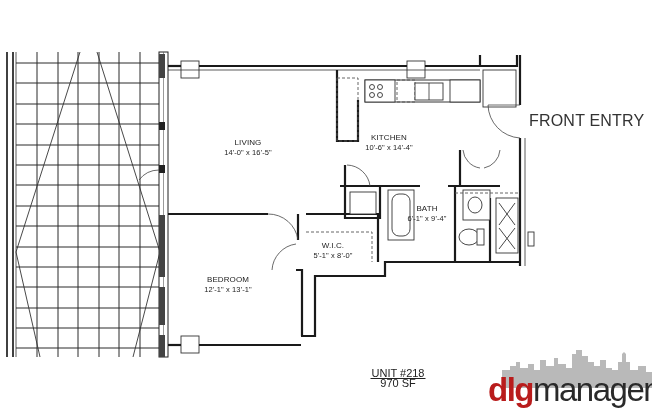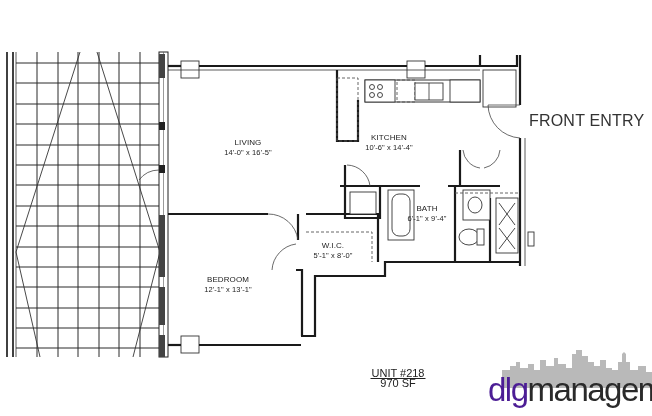--- a/index.html
+++ b/index.html
@@ -11,21 +11,21 @@
   .door { fill: none; stroke: #444; stroke-width: 0.8; }
   .fixture { fill: #fff; stroke: #333; stroke-width: 0.9; }
   .dash { fill: none; stroke: #555; stroke-width: 0.9; stroke-dasharray: 3 2; }
   .label { position: absolute; font-size: 8px; color: #222; text-align: center; line-height: 10px; white-space: nowrap; transform: translateX(-50%); font-family: "Liberation Sans", sans-serif; letter-spacing: 0.1px; }
   .label .dim { display: block; font-size: 7.5px; }
   .entry { position: absolute; left: 529px; top: 112px; font-size: 16px; color: #333; letter-spacing: 0.2px; }
   .unit { position: absolute; left: 398px; top: 369px; transform: translateX(-50%); text-align: center; font-size: 11px; color: #222; line-height: 9px; }
   .unit .num { border-bottom: 1px solid #222; padding: 0 1px; display: inline-block; }
   .logo { position: absolute; left: 488px; top: 348px; width: 164px; height: 68px; }
   .logo-text { position: absolute; left: 0; top: 24px; font-size: 33px; letter-spacing: -1.5px; line-height: 36px; white-space: nowrap; font-family: "Liberation Sans", sans-serif; }
-  .logo-text .dlg { color: #4c1d95; font-weight: normal; }
+  .logo-text .dlg { color: #b91c1c; font-weight: bold; }
   .logo-text .mgmt { color: #2a2a2a; }
 </style>
 </head>
 <body>
 
 <svg id="plan" viewBox="0 0 652 416" xmlns="http://www.w3.org/2000/svg">
 
   <g>
     <line x1="7" y1="52" x2="7" y2="357" stroke="#111" stroke-width="1.6"></line>
     <line x1="13" y1="52" x2="13" y2="357" stroke="#111" stroke-width="1.6"></line>

